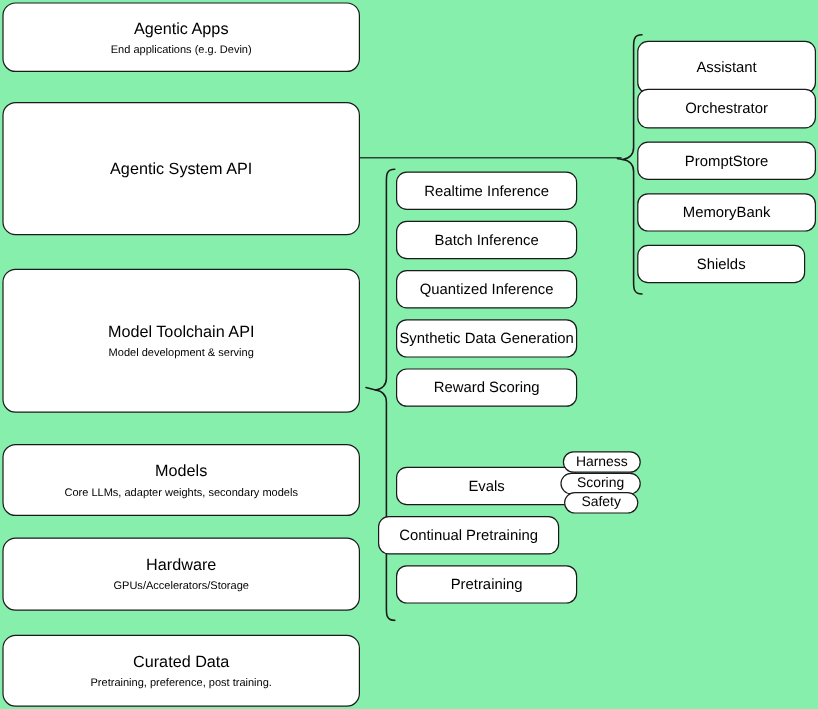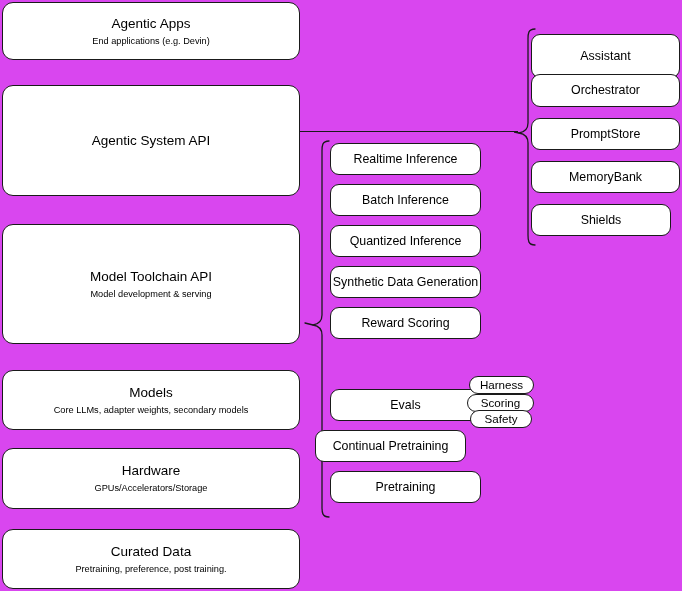--- a/index.html
+++ b/index.html
@@ -5,21 +5,21 @@
 <style>
   html, body {
     margin: 0;
     padding: 0;
     background: #ffffff;
   }
   #canvas {
     position: relative;
     width: 682px;
     height: 591px;
-    background: #d946ef;
+    background: #86efac;
     font-family: "Liberation Sans", sans-serif;
     color: #000000;
     overflow: hidden;
   }
 
   
   .node {
     position: absolute;
     box-sizing: border-box;
     background: #ffffff;

